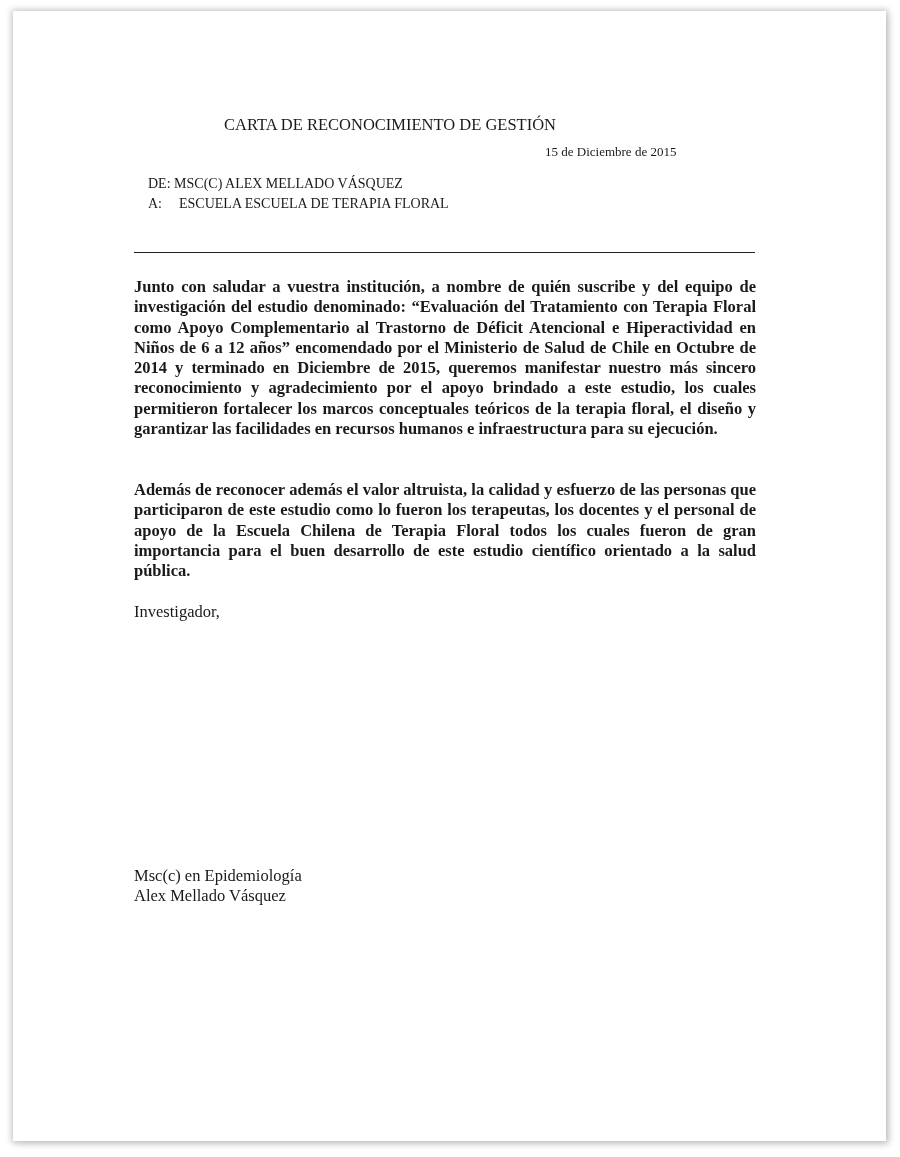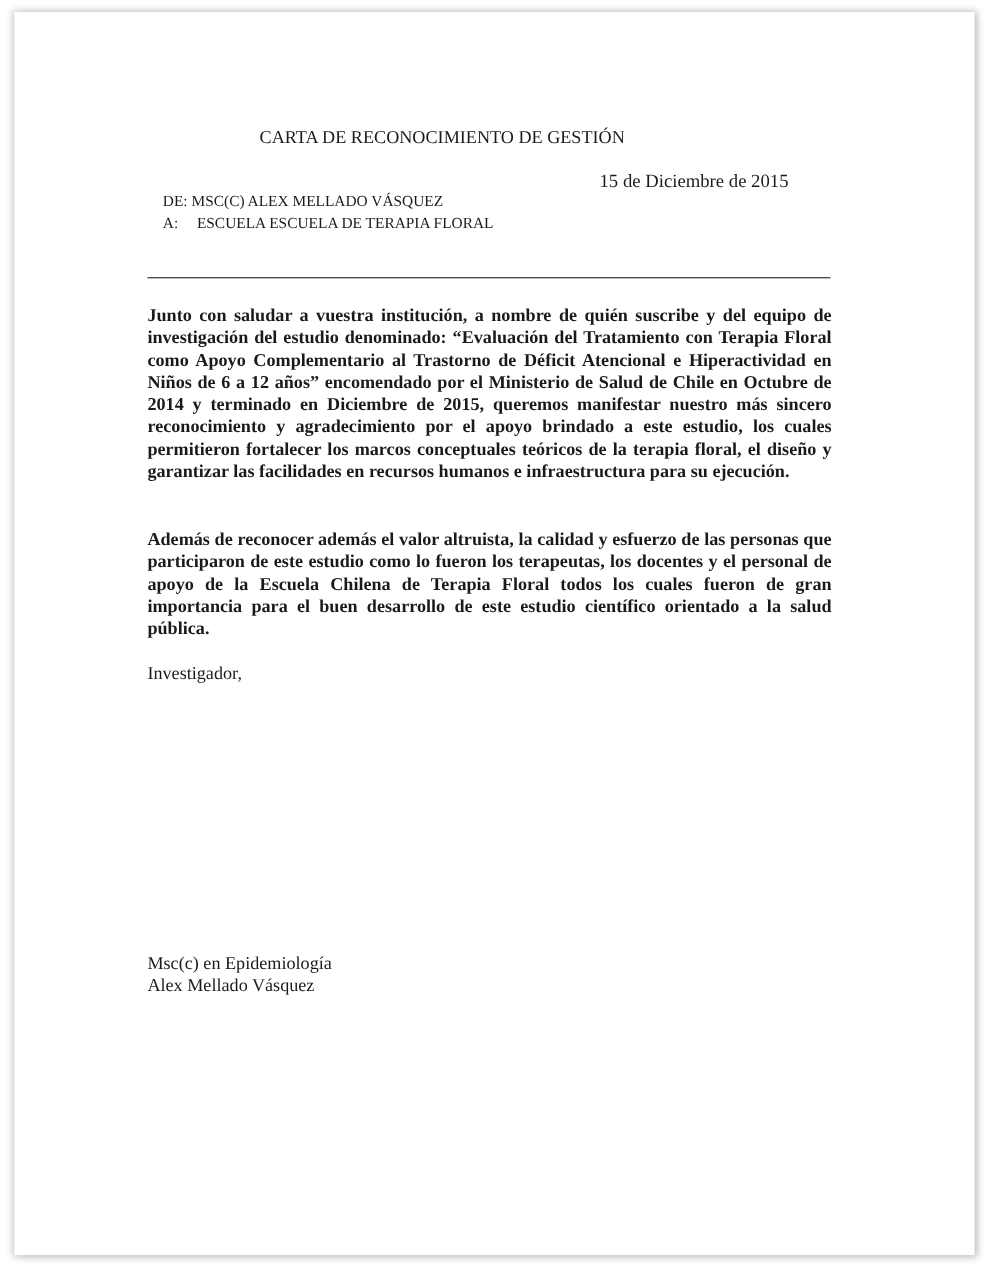--- a/index.html
+++ b/index.html
@@ -7,23 +7,23 @@
     width:900px; height:1157px; background:#ffffff; position:relative; overflow:hidden;
     font-family:"Liberation Serif", serif; color:#1a1a1a;
   }
   .page {
     position:absolute; left:13px; top:11px; width:873px; height:1130px;
     background:#fff;
     box-shadow: 0 0 6px 2px rgba(0,0,0,0.18), 3px 3px 8px rgba(0,0,0,0.12);
   }
   .title {
     position:absolute; top:115px; left:0; width:780px; text-align:center;
-    font-size:16.5px; letter-spacing:0;margin-left:12px;
+    font-size:16.5px; letter-spacing:0;
   }
-  .date { position:absolute; top:155px; left:545px; font-size:17px; }
+  .date { position:absolute; top:144px; left:545px; font-size:13px; }
   .hdr { position:absolute; left:124px; font-size:14px;margin-left:24px; }
   .hdr.de { top:176px; }
   .hdr.a { top:196px; }
   .hdr .lbl { display:inline-block; width:31px; }
   .rule { position:absolute; left:134px; top:252px; width:621px; height:1px; background:#222; }
   .para {
     position:absolute; left:134px; width:622px; font-size:16.5px; line-height:20.3px;
     text-align:justify; margin:0;font-weight:bold;
   }
   .p1 { top:277px; }

